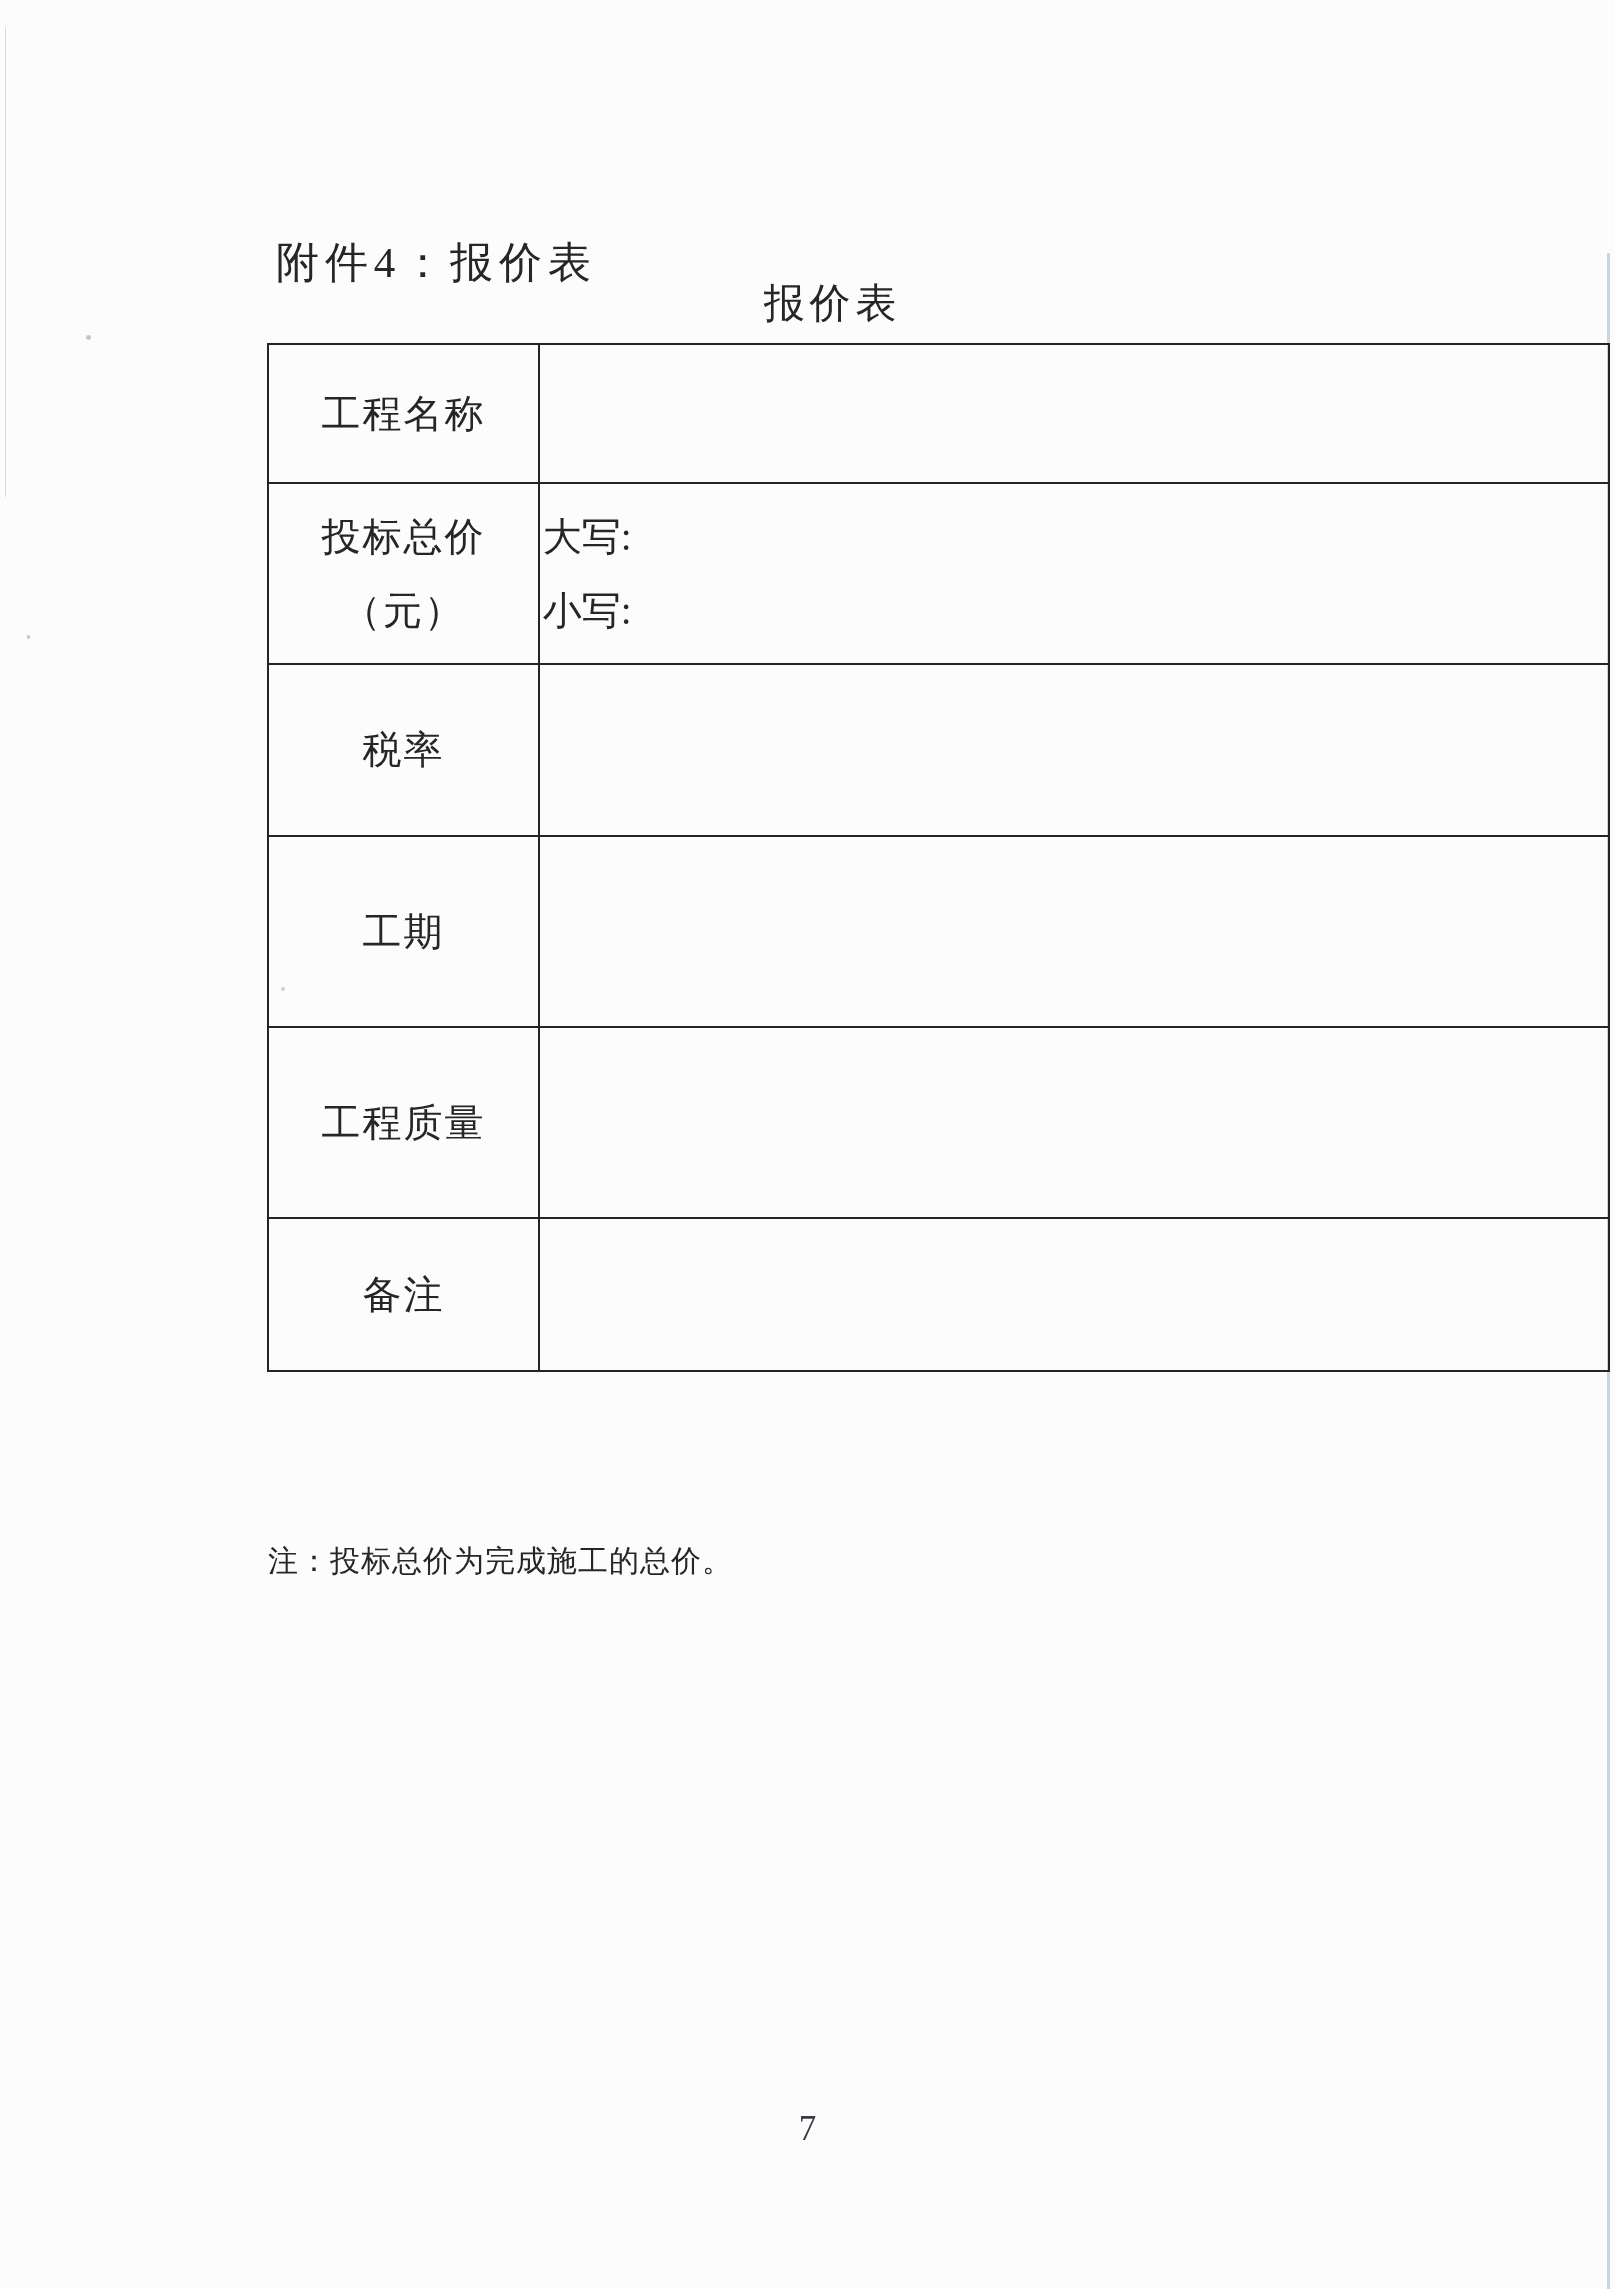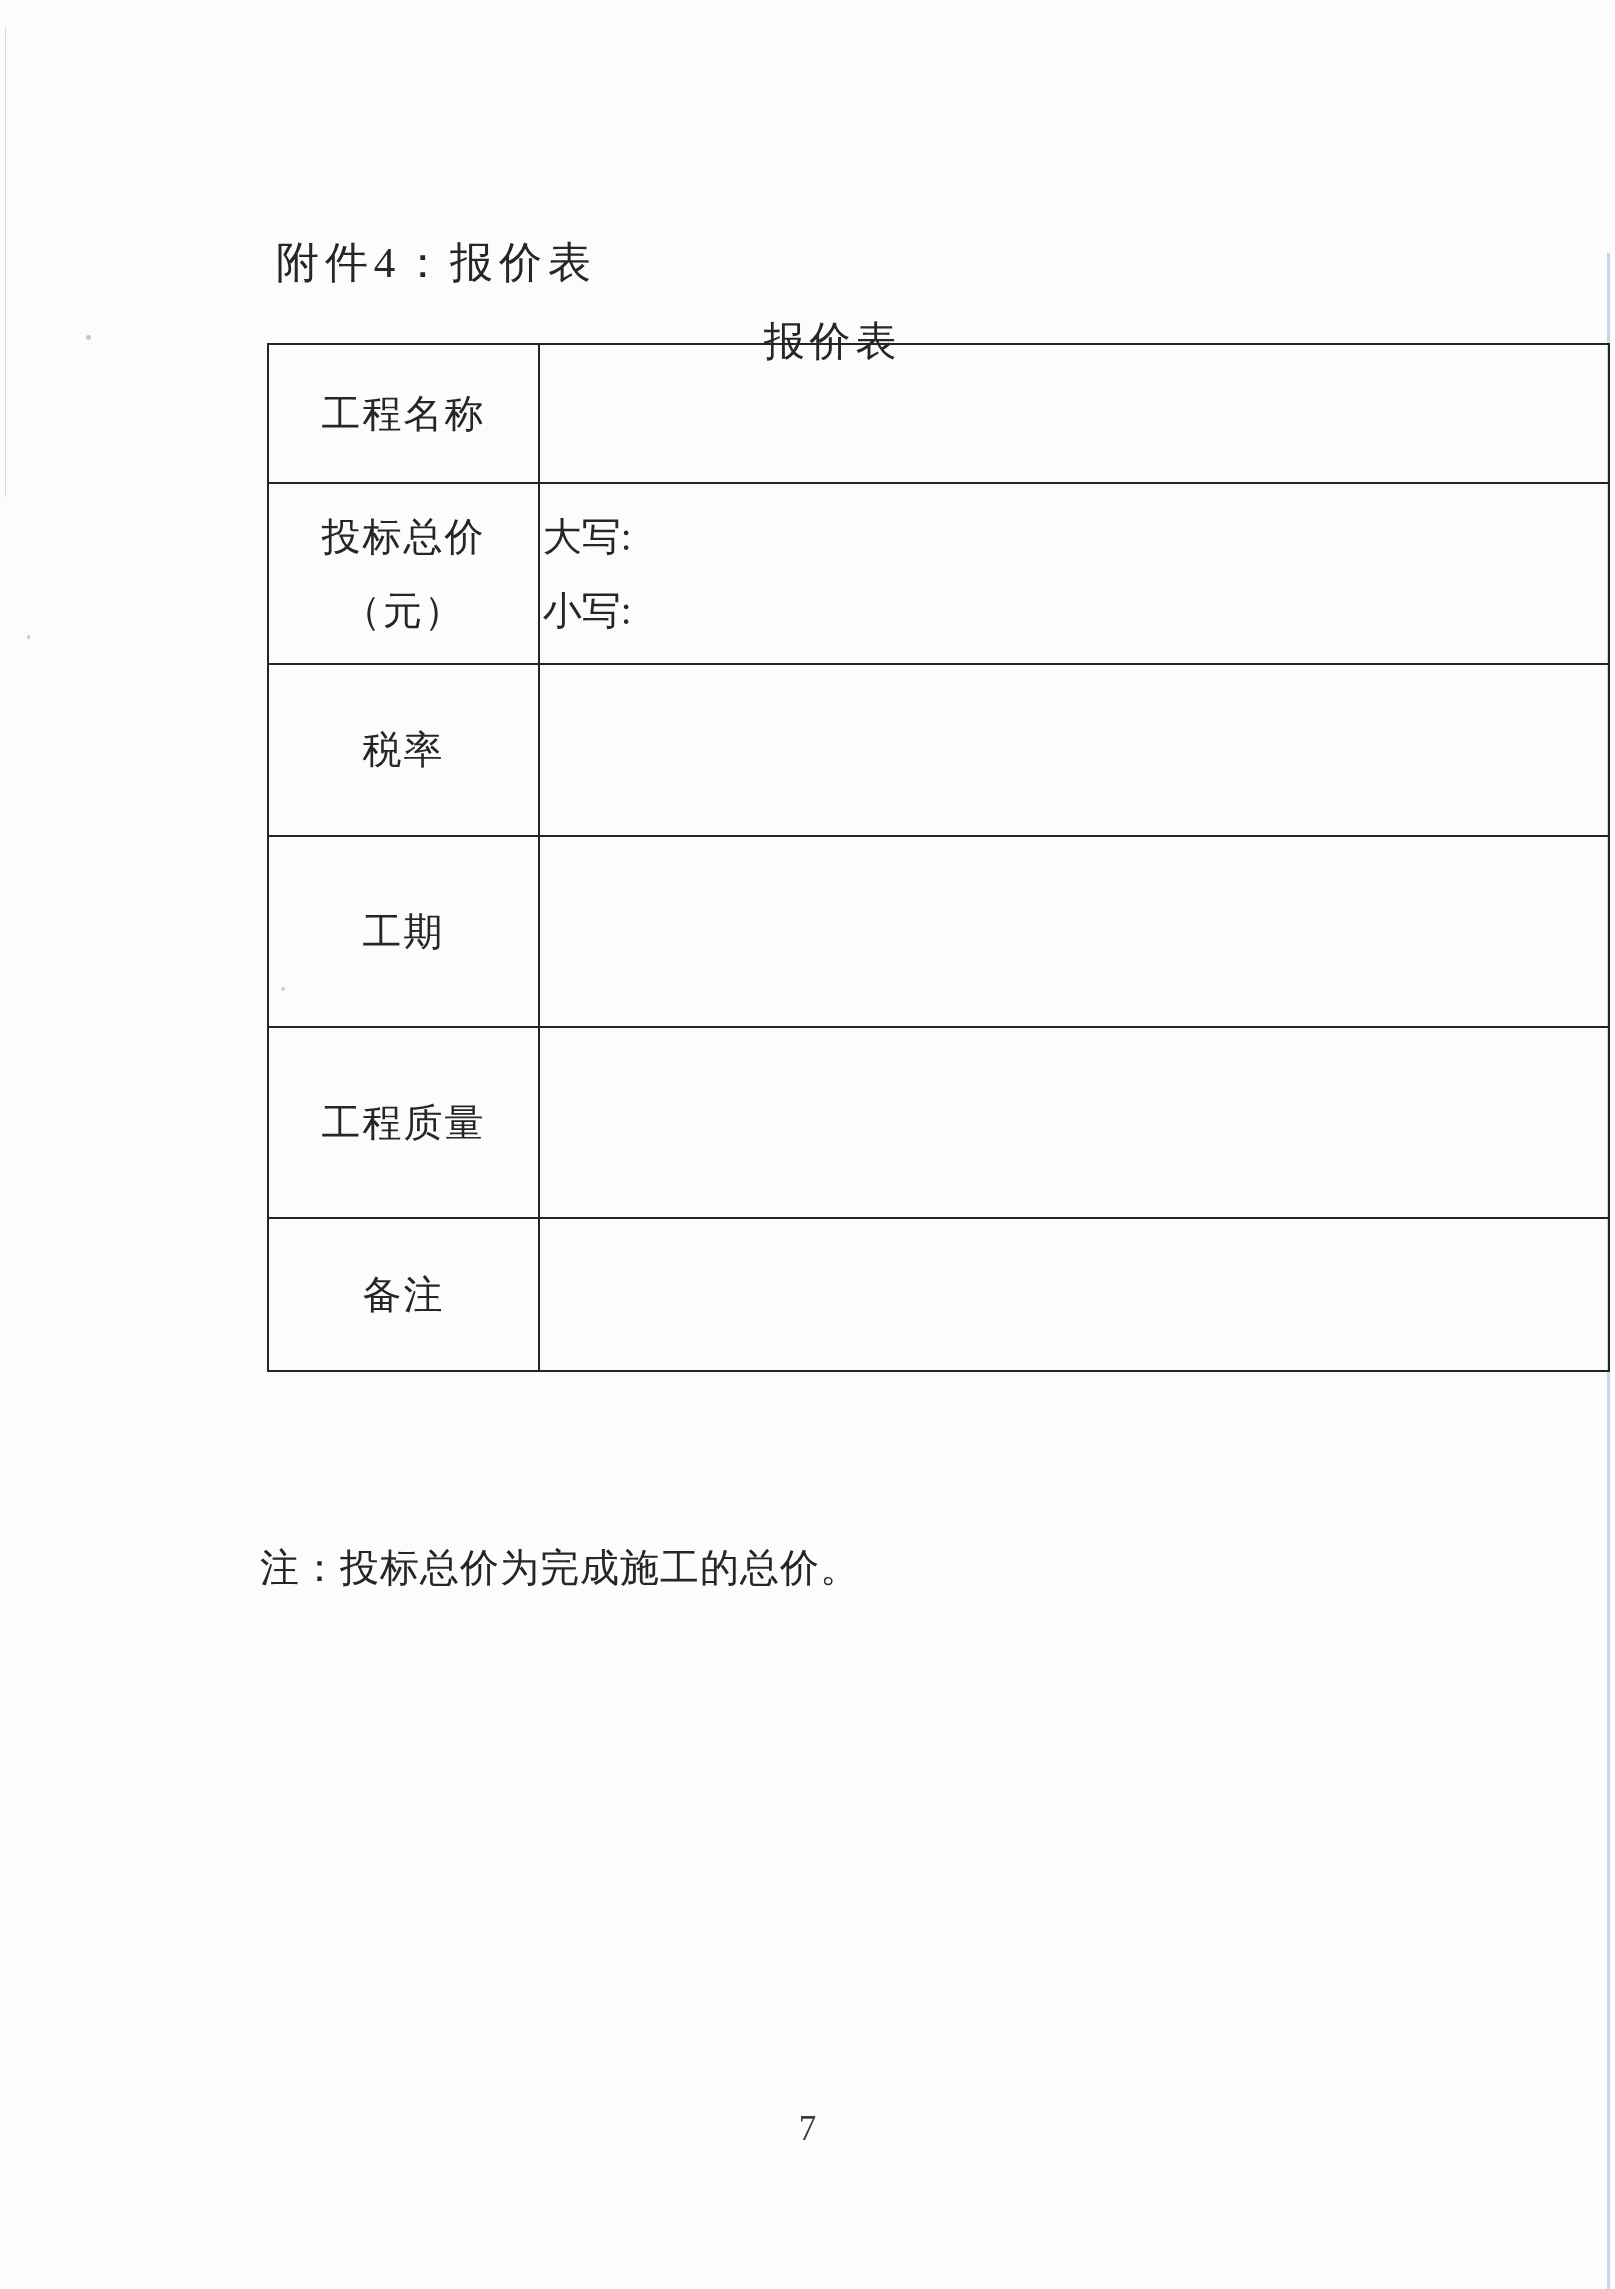--- a/index.html
+++ b/index.html
@@ -10,21 +10,21 @@
     font-family:"Liberation Serif","DejaVu Serif",serif;
     color:#262626;
     overflow:hidden;
   }
   .attachment-header{
     position:absolute;left:276px;top:234px;
     font-size:43px;letter-spacing:5.9px;white-space:nowrap;
   }
   .table-title{
     position:absolute;left:255px;top:276px;width:1155px;
-    text-align:center;font-size:41px;letter-spacing:4.9px;margin-top:38px;
+    text-align:center;font-size:41px;letter-spacing:4.9px;
   }
   table.quote-table{
     position:absolute;left:267px;top:343px;width:1343px;
     border-collapse:collapse;table-layout:fixed;
     border:2.9px solid #242424;
   }
   table.quote-table td{
     border:2.9px solid #242424;
     font-size:39px;
   }
@@ -33,22 +33,22 @@
     text-align:center;vertical-align:middle;
     letter-spacing:2px;
     padding:0 3.9px;
   }
   td.value-cell{
     vertical-align:middle;
     padding-left:3px;
   }
   .two-line{line-height:74px;}
   .note-line{
-    position:absolute;left:260px;top:1541px;
-    font-size:39px;letter-spacing:1px;white-space:nowrap;
+    position:absolute;left:268px;top:1541px;
+    font-size:30px;letter-spacing:1px;white-space:nowrap;
   }
   .page-number{
     position:absolute;left:0;top:2109px;width:1615px;
     text-align:center;font-size:35px;color:#3a3a42;
   }
   .scan-line-left{
     position:absolute;left:4.9px;top:27.4px;width:1px;height:470px;
     background:#cdcdcd;opacity:.75;
   }
   .scan-line-right{

